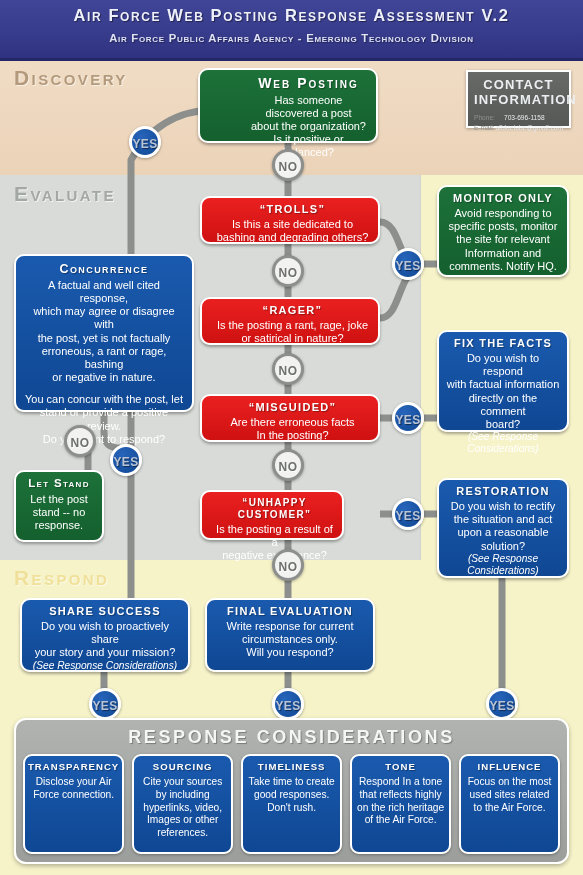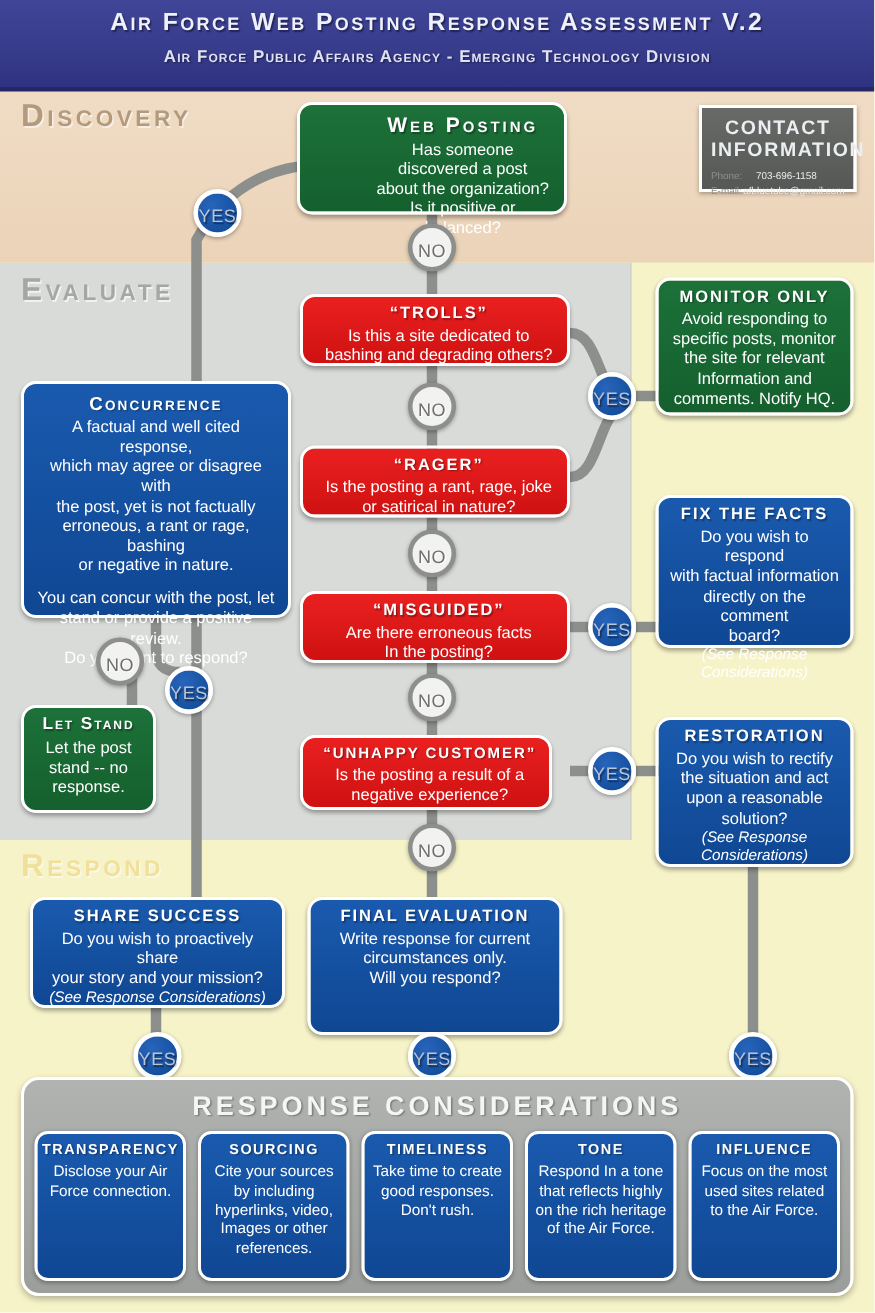--- a/index.html
+++ b/index.html
@@ -70,21 +70,21 @@
   .node .it{display:block;font-size:10.2px;font-style:italic;line-height:1.18;}
 
   .green{background:#1a6b35;background:linear-gradient(180deg,#1d7139 0%,#14602e 100%);}
   .blue {background:#1450a0;background:linear-gradient(180deg,#1a5aae 0%,#0f4793 100%);}
   .red  {background:#e01b1b;background:linear-gradient(180deg,#ea2020 0%,#cf1111 100%);padding-left:12px;}
 
   
   .badge{
     position:absolute;width:32px;height:32px;border-radius:50%;
     box-sizing:border-box;text-align:center;line-height:30px;
-    font-size:12px;font-weight:normal;letter-spacing:.4px;
+    font-size:12px;font-weight:bold;letter-spacing:.4px;
     box-shadow:0 1px 3px rgba(0,0,0,.35);
   }
   .badge-yes{background:#1450a0;background:radial-gradient(circle at 35% 30%,#2765bb,#0f4793);
      border:3px solid #ffffff;color:#b9c4d6;
      text-shadow:1px 1px 1px rgba(0,0,0,.5);}
   .badge-no{background:#f2f2f0;border:3px solid #8c8f8c;color:#6d706d;
      text-shadow:1px 1px 0 rgba(255,255,255,.8);}
 
   
   #contact{
@@ -209,21 +209,21 @@
     <span class="bd">Is the posting a rant, rage, joke</span>
     <span class="bd">or satirical in nature?</span>
   </div>
 
   <div class="node red" style="left:200px;top:394px;width:180px;height:48px;">
     <span class="hd">“MISGUIDED”</span>
     <span class="bd">Are there erroneous facts</span>
     <span class="bd">In the posting?</span>
   </div>
 
-  <div class="node red" style="left:200px;top:490px;width:168px;height:50px;">
+  <div class="node red" style="left:200px;top:490px;width:144px;height:50px;">
     <span class="hd" style="font-size:10px;">“UNHAPPY CUSTOMER”</span>
     <span class="bd">Is the posting a result of a</span>
     <span class="bd">negative experience?</span>
   </div>
 
   <div class="node blue" style="left:14px;top:254px;width:180px;height:158px;padding-top:6px;">
     <span class="hd" style="font-variant:small-caps;font-size:12.5px;letter-spacing:1.4px;">Concurrence</span>
     <span class="bd">A factual and well cited response,</span>
     <span class="bd">which may agree or disagree with</span>
     <span class="bd">the post, yet is not factually</span>
@@ -271,21 +271,21 @@
     <span class="it">Considerations)</span>
   </div>
 
   <div class="node blue" style="left:20px;top:598px;width:170px;height:74px;">
     <span class="hd">SHARE SUCCESS</span>
     <span class="bd">Do you wish to proactively share</span>
     <span class="bd">your story and your mission?</span>
     <span class="it">(See  Response Considerations)</span>
   </div>
 
-  <div class="node blue" style="left:205px;top:598px;width:170px;height:92px;">
+  <div class="node blue" style="left:205px;top:598px;width:170px;height:74px;">
     <span class="hd">FINAL EVALUATION</span>
     <span class="bd">Write response for current</span>
     <span class="bd">circumstances only.</span>
     <span class="bd">Will you respond?</span>
   </div>
 
   <div class="badge badge-yes" style="left:129px;top:126px;">YES</div>
   <div class="badge badge-no" style="left:272px;top:149px;">NO</div>
   <div class="badge badge-no" style="left:272px;top:255px;">NO</div>
   <div class="badge badge-no" style="left:272px;top:353px;">NO</div>

